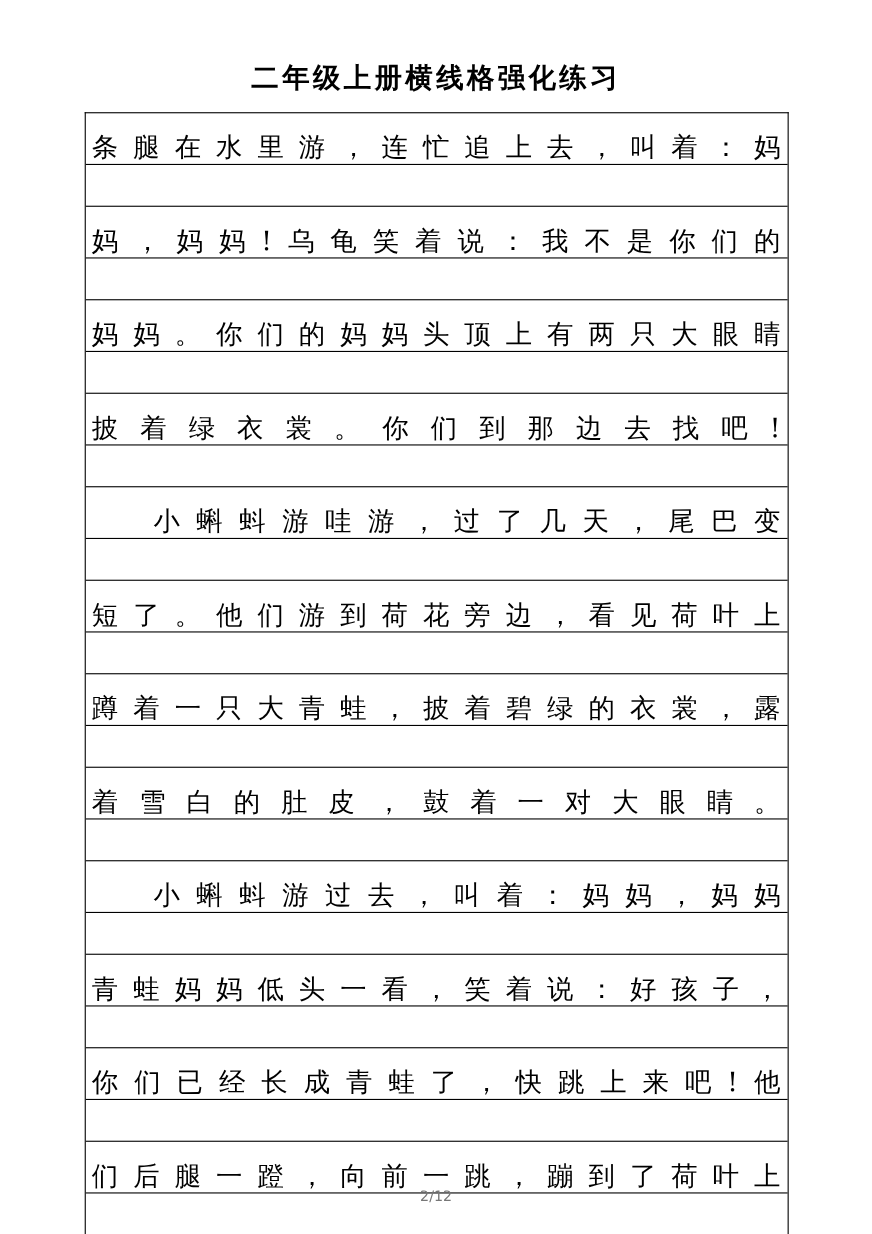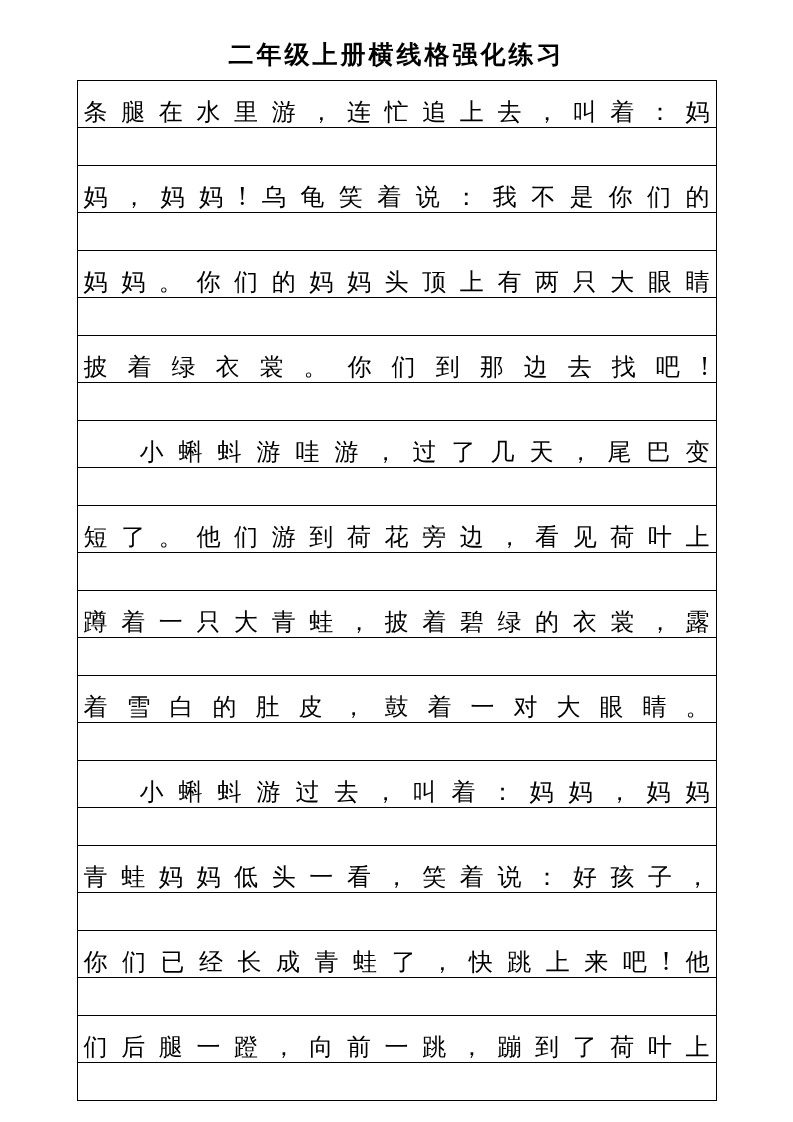--- a/index.html
+++ b/index.html
@@ -23,21 +23,21 @@
     box-sizing: border-box;
   }
 
   
   .title {
     text-align: center;
     font-family: "DejaVu Serif", serif;
     font-size: 25px;
     font-weight: bold;
     letter-spacing: 3px;
-    margin: 0;
+    margin: 16px;
     padding-top: 40px;
     line-height: 1.2;
   }
 
   
   .meta-row {
     display: flex;
     justify-content: center;
     align-items: flex-end;
     margin-top: 14px;
@@ -378,14 +378,15 @@
           <span>到</span>
           <span>了</span>
           <span>荷</span>
           <span>叶</span>
           <span>上</span>
         </div>
       </div>
       <div class="line-row blank-row"></div>
     </div>
 
+  <div class="footer">2/12</div>
 
 </div>
 
 </body></html>

